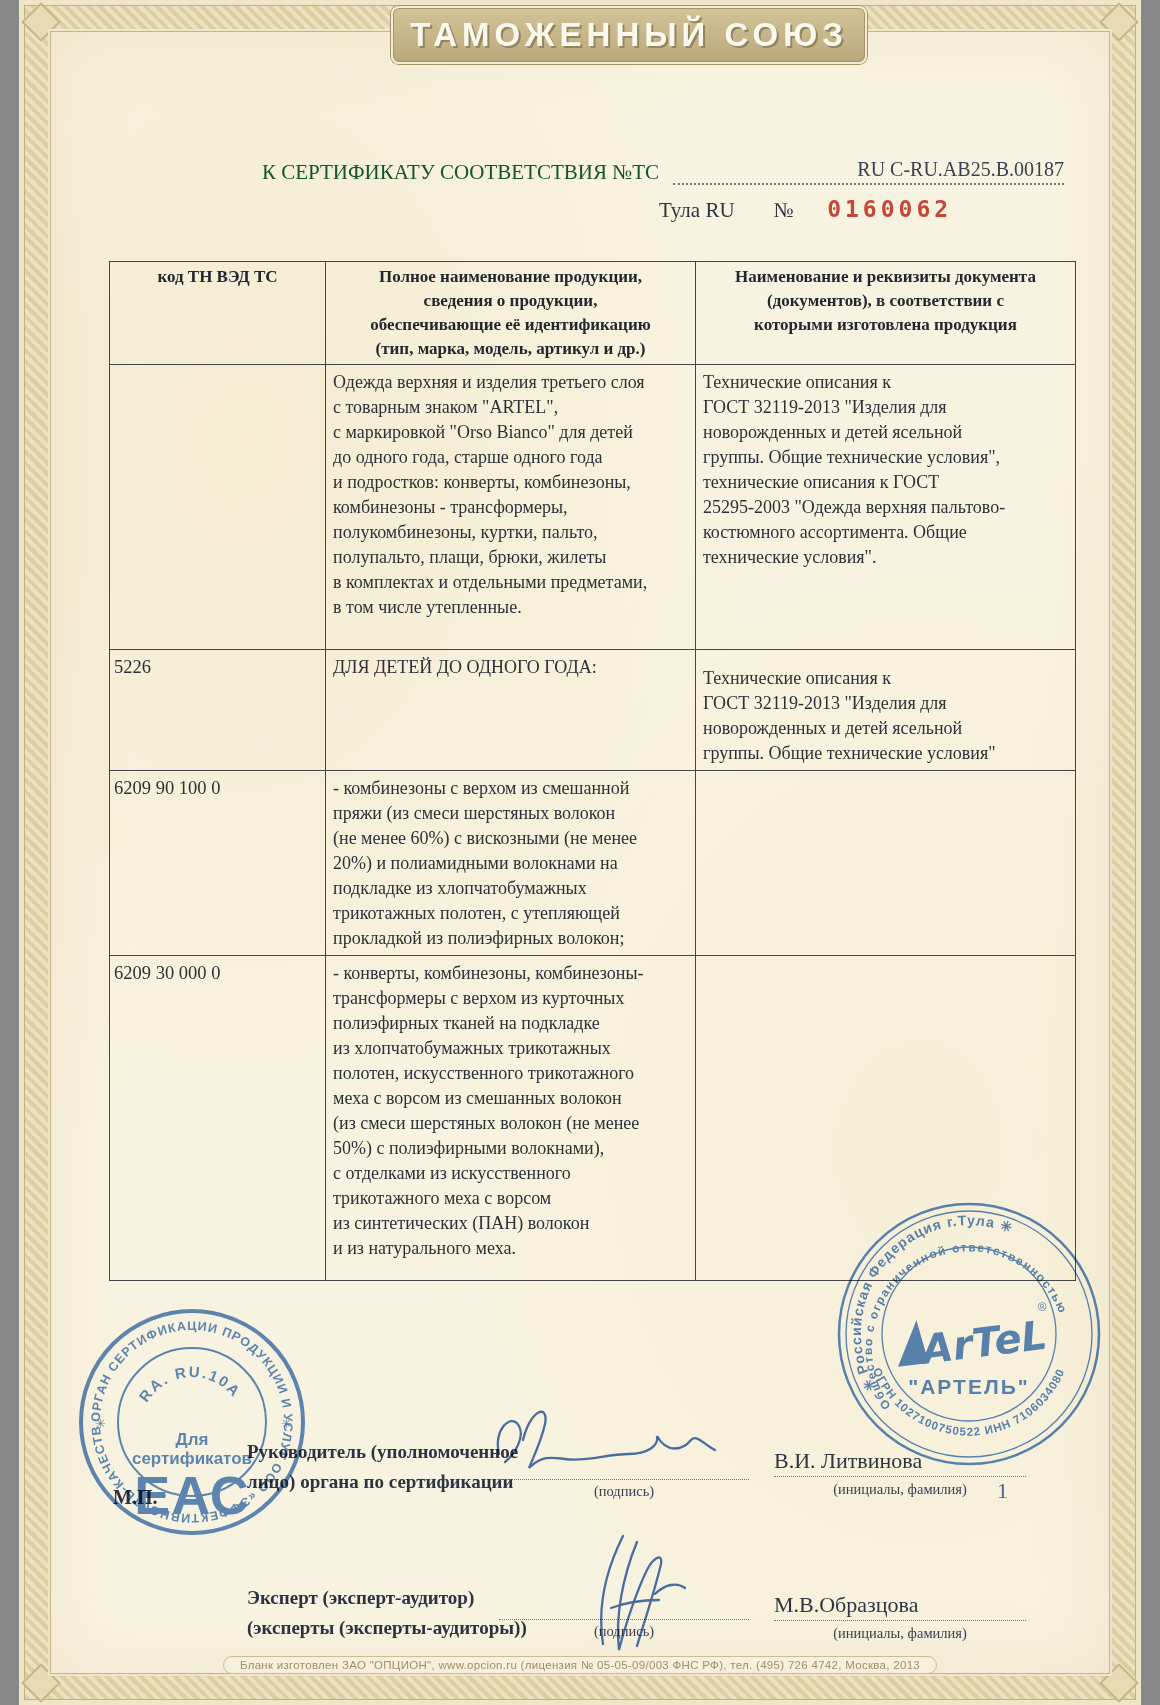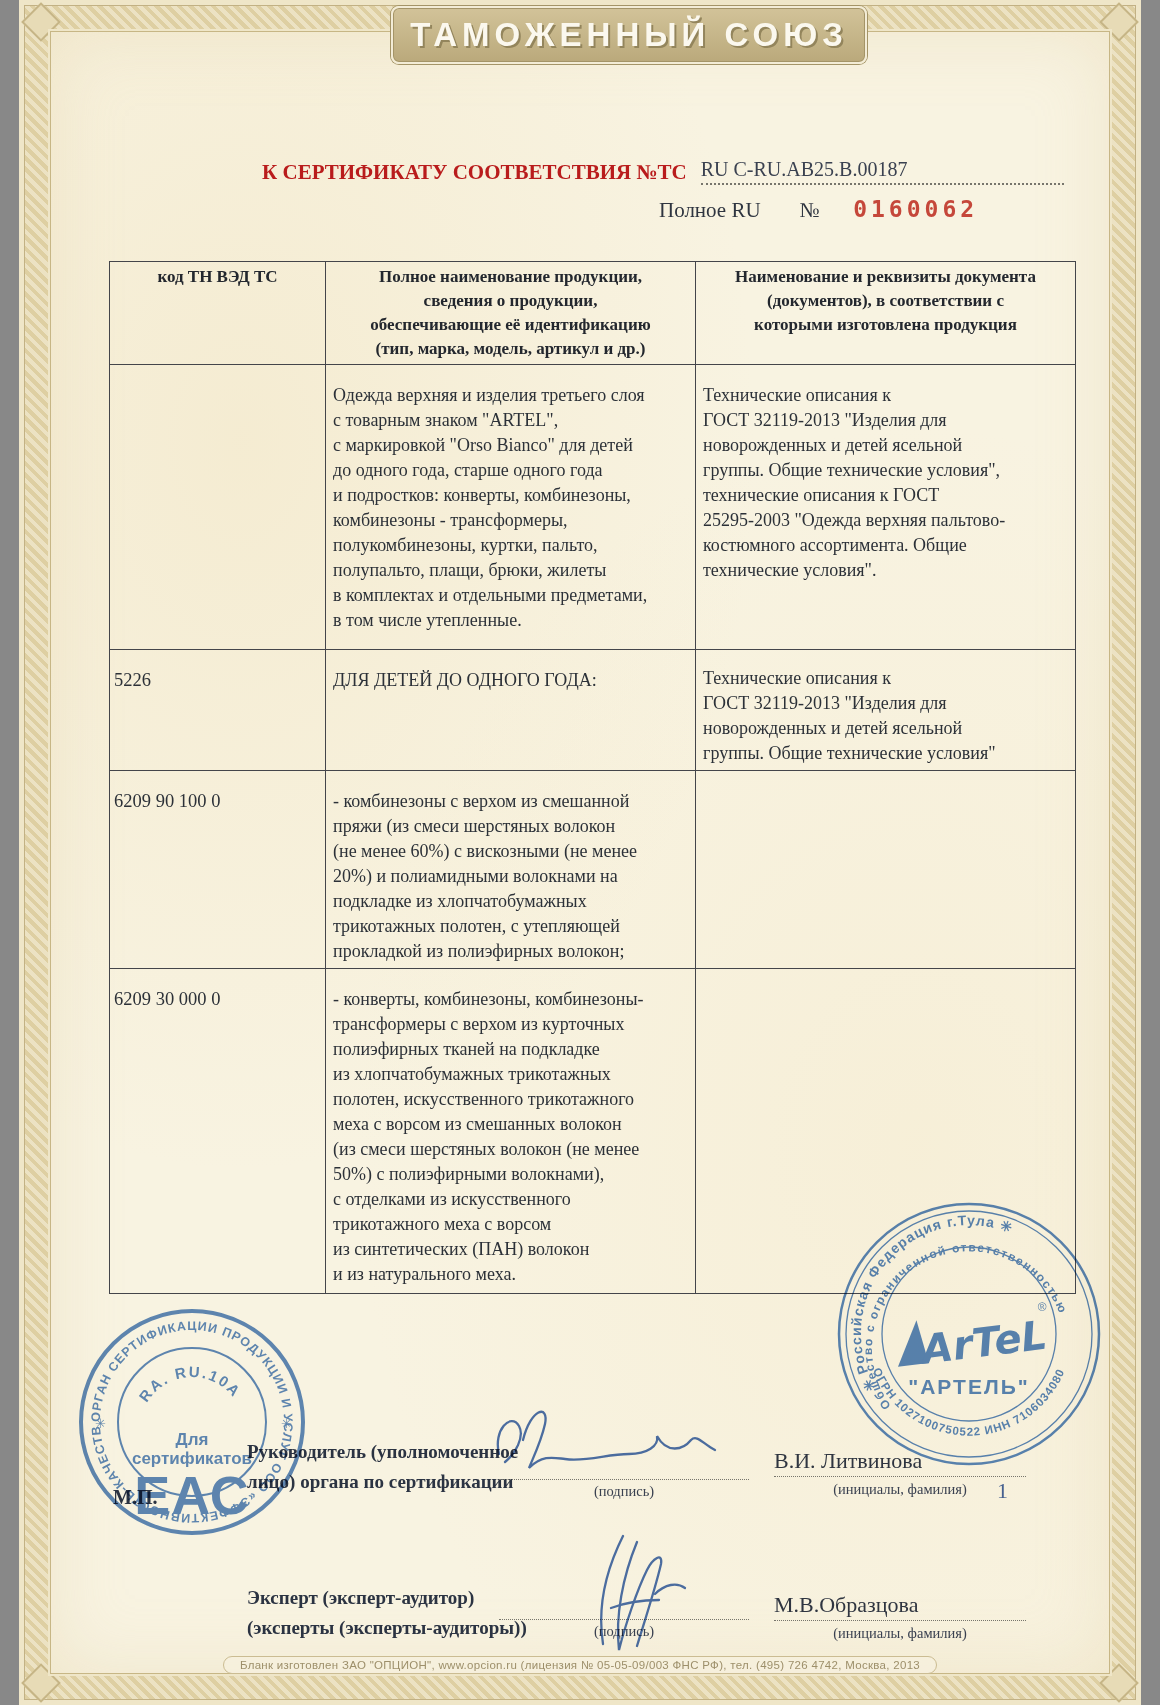--- a/index.html
+++ b/index.html
@@ -22,39 +22,39 @@
         background:linear-gradient(#d2c399,#baa97b);border:2px solid #f3ecd6;
         box-shadow:0 0 0 1px #a49467, inset 0 0 0 1px #a49467;
         display:flex;align-items:center;justify-content:center;}
   .banner-text{font-family:"Liberation Sans",sans-serif;font-weight:bold;font-size:33px;
         letter-spacing:5px;color:#fbf8ee;text-shadow:2px 2px 0 #93855c;white-space:nowrap;}
 
   .doc-title{position:absolute;left:0;top:97px;width:100%;text-align:center;
         font-size:36px;font-weight:bold;letter-spacing:3px;color:#2b3342;}
 
   .cert-line{position:absolute;left:243px;top:158px;width:802px;display:flex;align-items:flex-end;}
-  .cert-label{font-weight:bold;font-size:21px;white-space:nowrap;color:#b91c1c;}
-  .cert-num-wrap{flex:1;margin-left:14px;border-bottom:2px dotted #77756c;text-align:left;
+  .cert-label{font-weight:normal;font-size:21px;white-space:nowrap;color:#14532d;}
+  .cert-num-wrap{flex:1;margin-left:14px;border-bottom:2px dotted #77756c;text-align:right;
         font-size:20px;padding-bottom:2px;color:#3a4150;}
 
   .series-line{position:absolute;left:640px;top:196px;font-size:21px;color:#2f3540;white-space:nowrap;}
   .series-label{margin-right:34px;}
   .number-sign{margin-right:28px;}
   .series-number{font-family:"DejaVu Sans Mono",monospace;font-weight:bold;font-size:23px;
         letter-spacing:4px;color:#c5473a;}
 
   .table-caption{position:absolute;left:90px;top:237px;width:966px;text-align:center;
         font-weight:bold;font-size:17.5px;color:#23272e;}
 
   .products-table{position:absolute;left:90px;top:261px;width:966px;table-layout:fixed;
         border-collapse:collapse;}
   .products-table th,.products-table td{border:1.5px solid #44454a;vertical-align:top;
         white-space:pre-line;overflow:hidden;}
   .products-table th{font-weight:bold;font-size:17px;line-height:24px;padding:3px 6px;text-align:center;color:#23272e;}
-  .products-table td{font-size:18px;line-height:25px;padding:18px 8px 4px 7px;color:#2c3138;}
+  .products-table td{font-size:18px;line-height:25px;padding:5px 8px 4px 7px;color:#2c3138;}
   td.code-cell{font-size:18.5px;padding-left:4px;}
   tr.h-row{height:100px;} tr.r1{height:285px;} tr.r2{height:115px;} tr.r3{height:183px;} tr.r4{height:325px;}
   td.pad-top{padding-top:16px;}
 
   
   .mp-label{position:absolute;left:94px;top:1486px;font-size:20px;font-weight:bold;color:#2b3342;}
   .sig-label{position:absolute;left:228px;width:290px;font-weight:bold;font-size:19px;
         line-height:30px;white-space:pre-line;color:#2b3342;}
   .sig-label.row1{top:1437px;} .sig-label.row2{top:1583px;}
   .sig-line{position:absolute;left:480px;width:250px;border-bottom:1.5px dotted #77756c;height:0;}
@@ -94,21 +94,21 @@
     <span class="banner-text">ТАМОЖЕННЫЙ СОЮЗ</span>
   </div>
 
 
   <div class="cert-line">
     <span class="cert-label">К СЕРТИФИКАТУ СООТВЕТСТВИЯ  №ТС</span>
     <span class="cert-num-wrap">RU C-RU.АВ25.В.00187</span>
   </div>
 
   <div class="series-line">
-    <span class="series-label">Полное RU</span>
+    <span class="series-label">Тула RU</span>
     <span class="number-sign">№</span>
     <span class="series-number">0160062</span>
   </div>
 
 
   <table class="products-table">
     <colgroup>
         <col style="width:216px">
         <col style="width:370px">
         <col style="width:380px">

